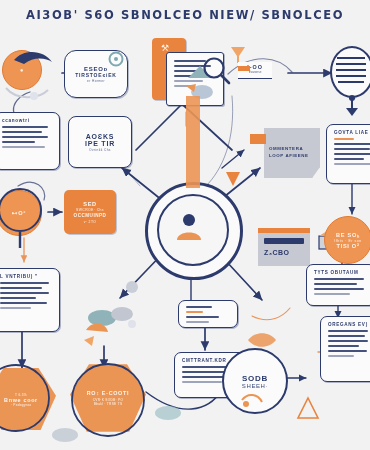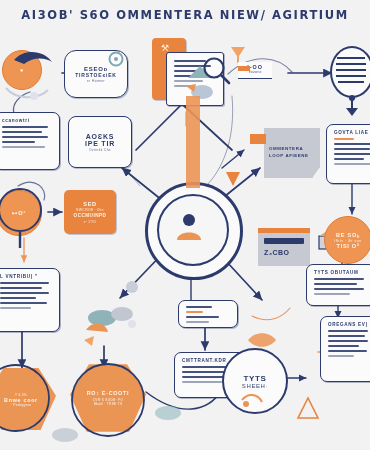--- a/index.html
+++ b/index.html
@@ -146,21 +146,21 @@
       <path d="M96,124 C108,150 126,170 140,186" stroke-width="1" opacity=".35"></path>
     </g>
     <g stroke="#e8843e" fill="none" stroke-width="1.3" stroke-linecap="round" opacity=".85">
       <path d="M24,238 L24,262" marker-end="url(#ahO)"></path>
       <path d="M252,316 C268,324 282,318 290,308" stroke-width="1.1"></path>
       <path d="M318,352 L330,352" marker-end="url(#ahO)"></path>
       <path d="M186,112 L186,126" stroke-width="1.1"></path>
     </g>
   </svg>
 
-  <div class="ttl">AI3OB' S6O OMMENTERA NIEW/ AGIRTIUM</div>
+  <div class="ttl">AI3OB' S6O SBNOLCEO NIEW/ SBNOLCEO</div>
 
   <div class="circ og" style="left:2px;top:50px;width:38px;height:38px;">
     <span class="c1">●</span>
   </div>
   <svg style="position:absolute;left:0px;top:42px;" width="70" height="62">
     <path d="M14,18 C24,6 44,8 52,20 C46,16 34,14 24,22 z" fill="#2c3a6c"></path>
     <path d="M6,46 C16,58 38,58 48,48" stroke="#c9cdd8" stroke-width="2" fill="none"></path>
     <circle cx="34" cy="54" r="4" fill="#dfe2ea"></circle>
   </svg>
 
@@ -376,21 +376,21 @@
   <div class="blob" style="left:70px;top:362px;width:76px;height:72px;">
     <span class="b1">RO↕ E·COOTI</span>
     <span class="b2">CVR·K SODB· PO</span>
     <span class="b3">Bbakl · TRSE TS</span>
   </div>
   <svg style="position:absolute;left:64px;top:360px;" width="88" height="80">
     <circle cx="44" cy="40" r="36" fill="none" stroke="#2c3a6c" stroke-width="1.8"></circle>
   </svg>
 
   <div class="circ nv" style="left:222px;top:348px;width:62px;height:62px;">
-    <span class="c1" style="font-size:8px;">TYTS</span>
+    <span class="c1" style="font-size:8px;">SODB</span>
     <span class="c2" style="font-size:6px;">SHEEH·</span>
   </div>
   <svg style="position:absolute;left:238px;top:388px;" width="30" height="24">
     <path d="M4,12 C10,4 20,6 24,14" stroke="#eb9554" stroke-width="2" fill="none"></path>
     <circle cx="8" cy="16" r="3" fill="#eb9554"></circle>
   </svg>
 
   <svg style="position:absolute;left:246px;top:326px;" width="34" height="26">
     <path d="M2,14 C10,4 24,6 30,14 C24,22 10,24 2,14 z" fill="#eb9554" opacity=".85"></path>
   </svg>

